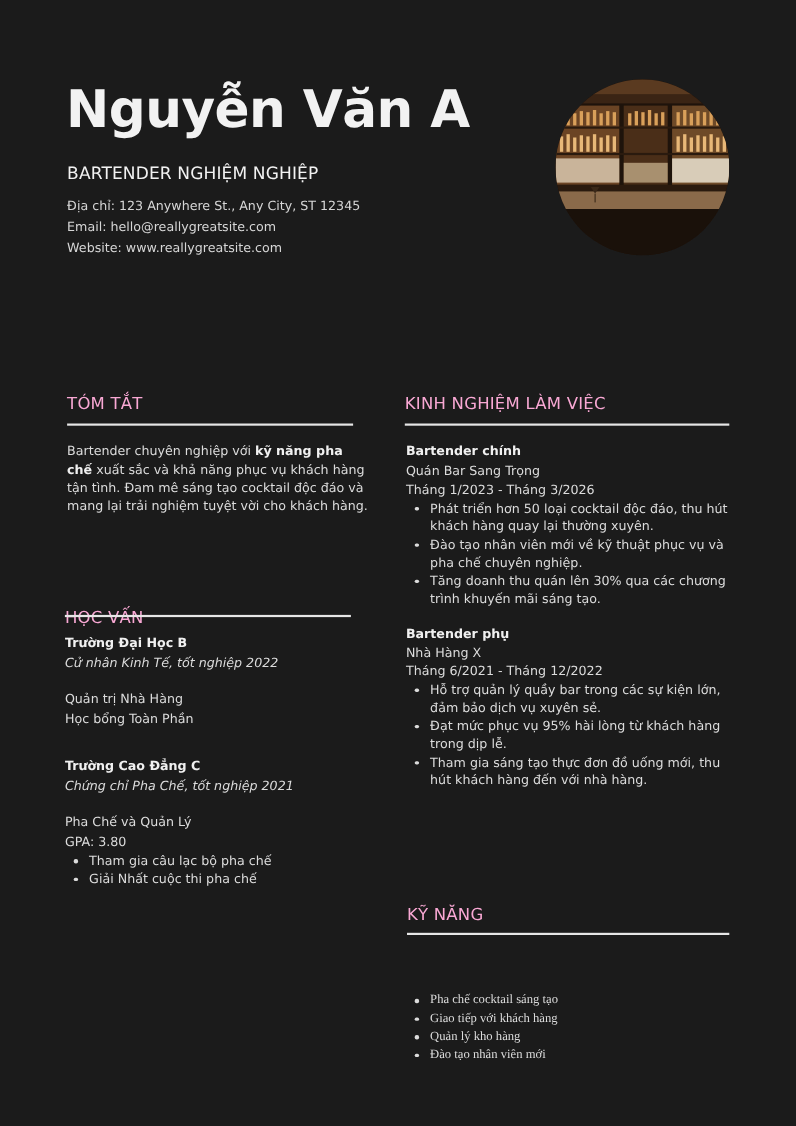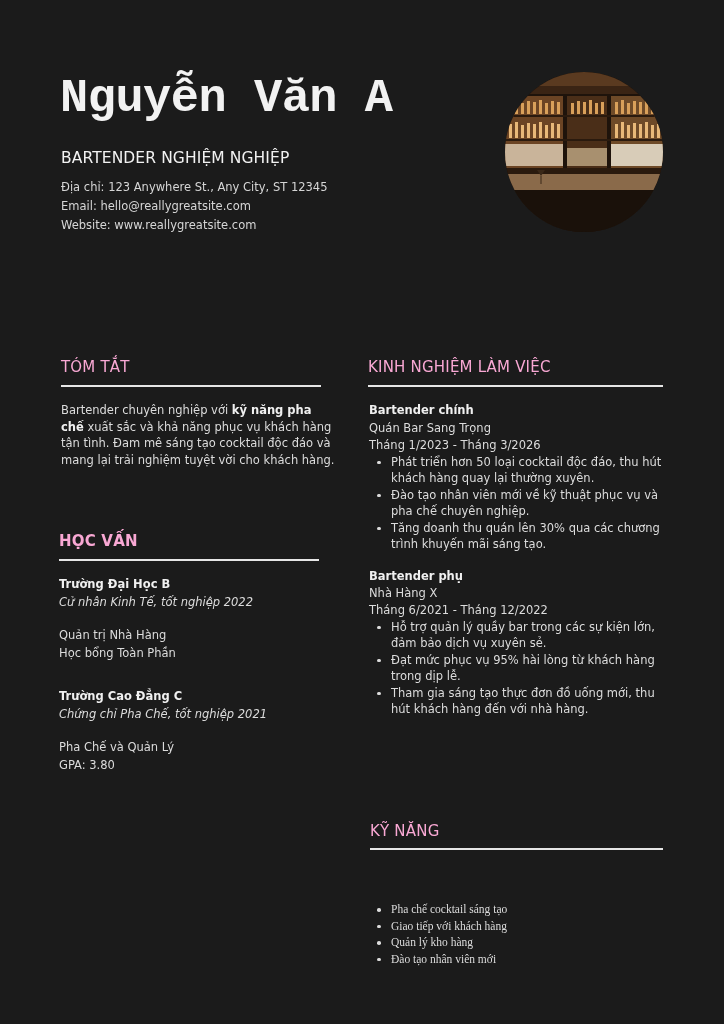--- a/index.html
+++ b/index.html
@@ -14,21 +14,20 @@
       color: #e8e8e8;
     }
     .abs { position: absolute; }
 
     
     .name {
       left: 60px; top: 72px;
       font-size: 47px; font-weight: bold;
       color: #f2f2f2; letter-spacing: -0.5px;
       white-space: nowrap;
-      font-family: Liberation Mono, monospace;
     }
     .job-title {
       left: 61px; top: 149px;
       font-size: 15.5px; font-weight: normal;
       color: #f2f2f2; white-space: nowrap; letter-spacing: 0.1px;
     }
     .contact { left: 61px; top: 178px; font-size: 11.5px; color: #d6d6d6; }
     .contact div { height: 19px; line-height: 19px; white-space: nowrap; }
 
     
@@ -136,37 +135,41 @@
     <rect x="0" y="118" width="158" height="42" fill="#1a110a"></rect>
     <path d="M32 98 L40 98 L36 104 Z" fill="#3a2818"></path>
     <rect x="35.5" y="104" width="1" height="8" fill="#3a2818"></rect>
   </svg>
 </div>
 
 <div class="abs sec-title" style="left:61px; top:358px;">TÓM TẮT</div>
 <div class="abs rule" style="left:61px; top:385px; width:260px;"></div>
 <div class="abs body-text" style="left:61px; top:402px; width:275px;"><span>Bartender chuyên nghiệp với </span><span class="bold">kỹ năng pha chế</span><span> xuất sắc và khả năng phục vụ khách hàng tận tình. Đam mê sáng tạo cocktail độc đáo và mang lại trải nghiệm tuyệt vời cho khách hàng.</span></div>
 
-<div class="abs sec-title" style="left:59px; top:532px;font-weight:bold;">HỌC VẤN</div>
+<div class="abs sec-title" style="left:59px; top:552px;">HỌC VẤN</div>
 <div class="abs rule" style="left:59px; top:559px; width:260px;"></div>
 
 <div class="abs body-text" style="left:59px; top:576px; width:270px;">
   <div class="bold">Trường Đại Học B</div>
   <div class="ital" style="margin-top:1px;">Cử nhân Kinh Tế, tốt nghiệp 2022</div>
   <div style="height:16px;"></div>
   <div style="margin-top:1px;">Quản trị Nhà Hàng</div>
   <div style="margin-top:1px;">Học bổng Toàn Phần</div>
 </div>
 
 <div class="abs body-text" style="left:59px; top:688px; width:270px;">
   <div class="bold">Trường Cao Đẳng C</div>
   <div class="ital" style="margin-top:1px;">Chứng chỉ Pha Chế, tốt nghiệp 2021</div>
   <div style="height:16px;"></div>
   <div style="margin-top:1px;">Pha Chế và Quản Lý</div>
   <div style="margin-top:1px;">GPA: 3.80</div>
+  <ul class="bullets" style="margin-top:1px;">
+    <li>Tham gia câu lạc bộ pha chế</li>
+    <li>Giải Nhất cuộc thi pha chế</li>
+  </ul>
 </div>
 
 <div class="abs sec-title" style="left:368px; top:358px;">KINH NGHIỆM LÀM VIỆC</div>
 <div class="abs rule" style="left:368px; top:385px; width:295px;"></div>
 
 <div class="abs body-text" style="left:369px; top:402px; width:300px;">
   <div class="bold">Bartender chính</div>
   <div style="margin-top:1px;">Quán Bar Sang Trọng</div>
   <div style="margin-top:1px;">Tháng 1/2023 - Tháng 3/2026</div>
   <ul class="bullets">

